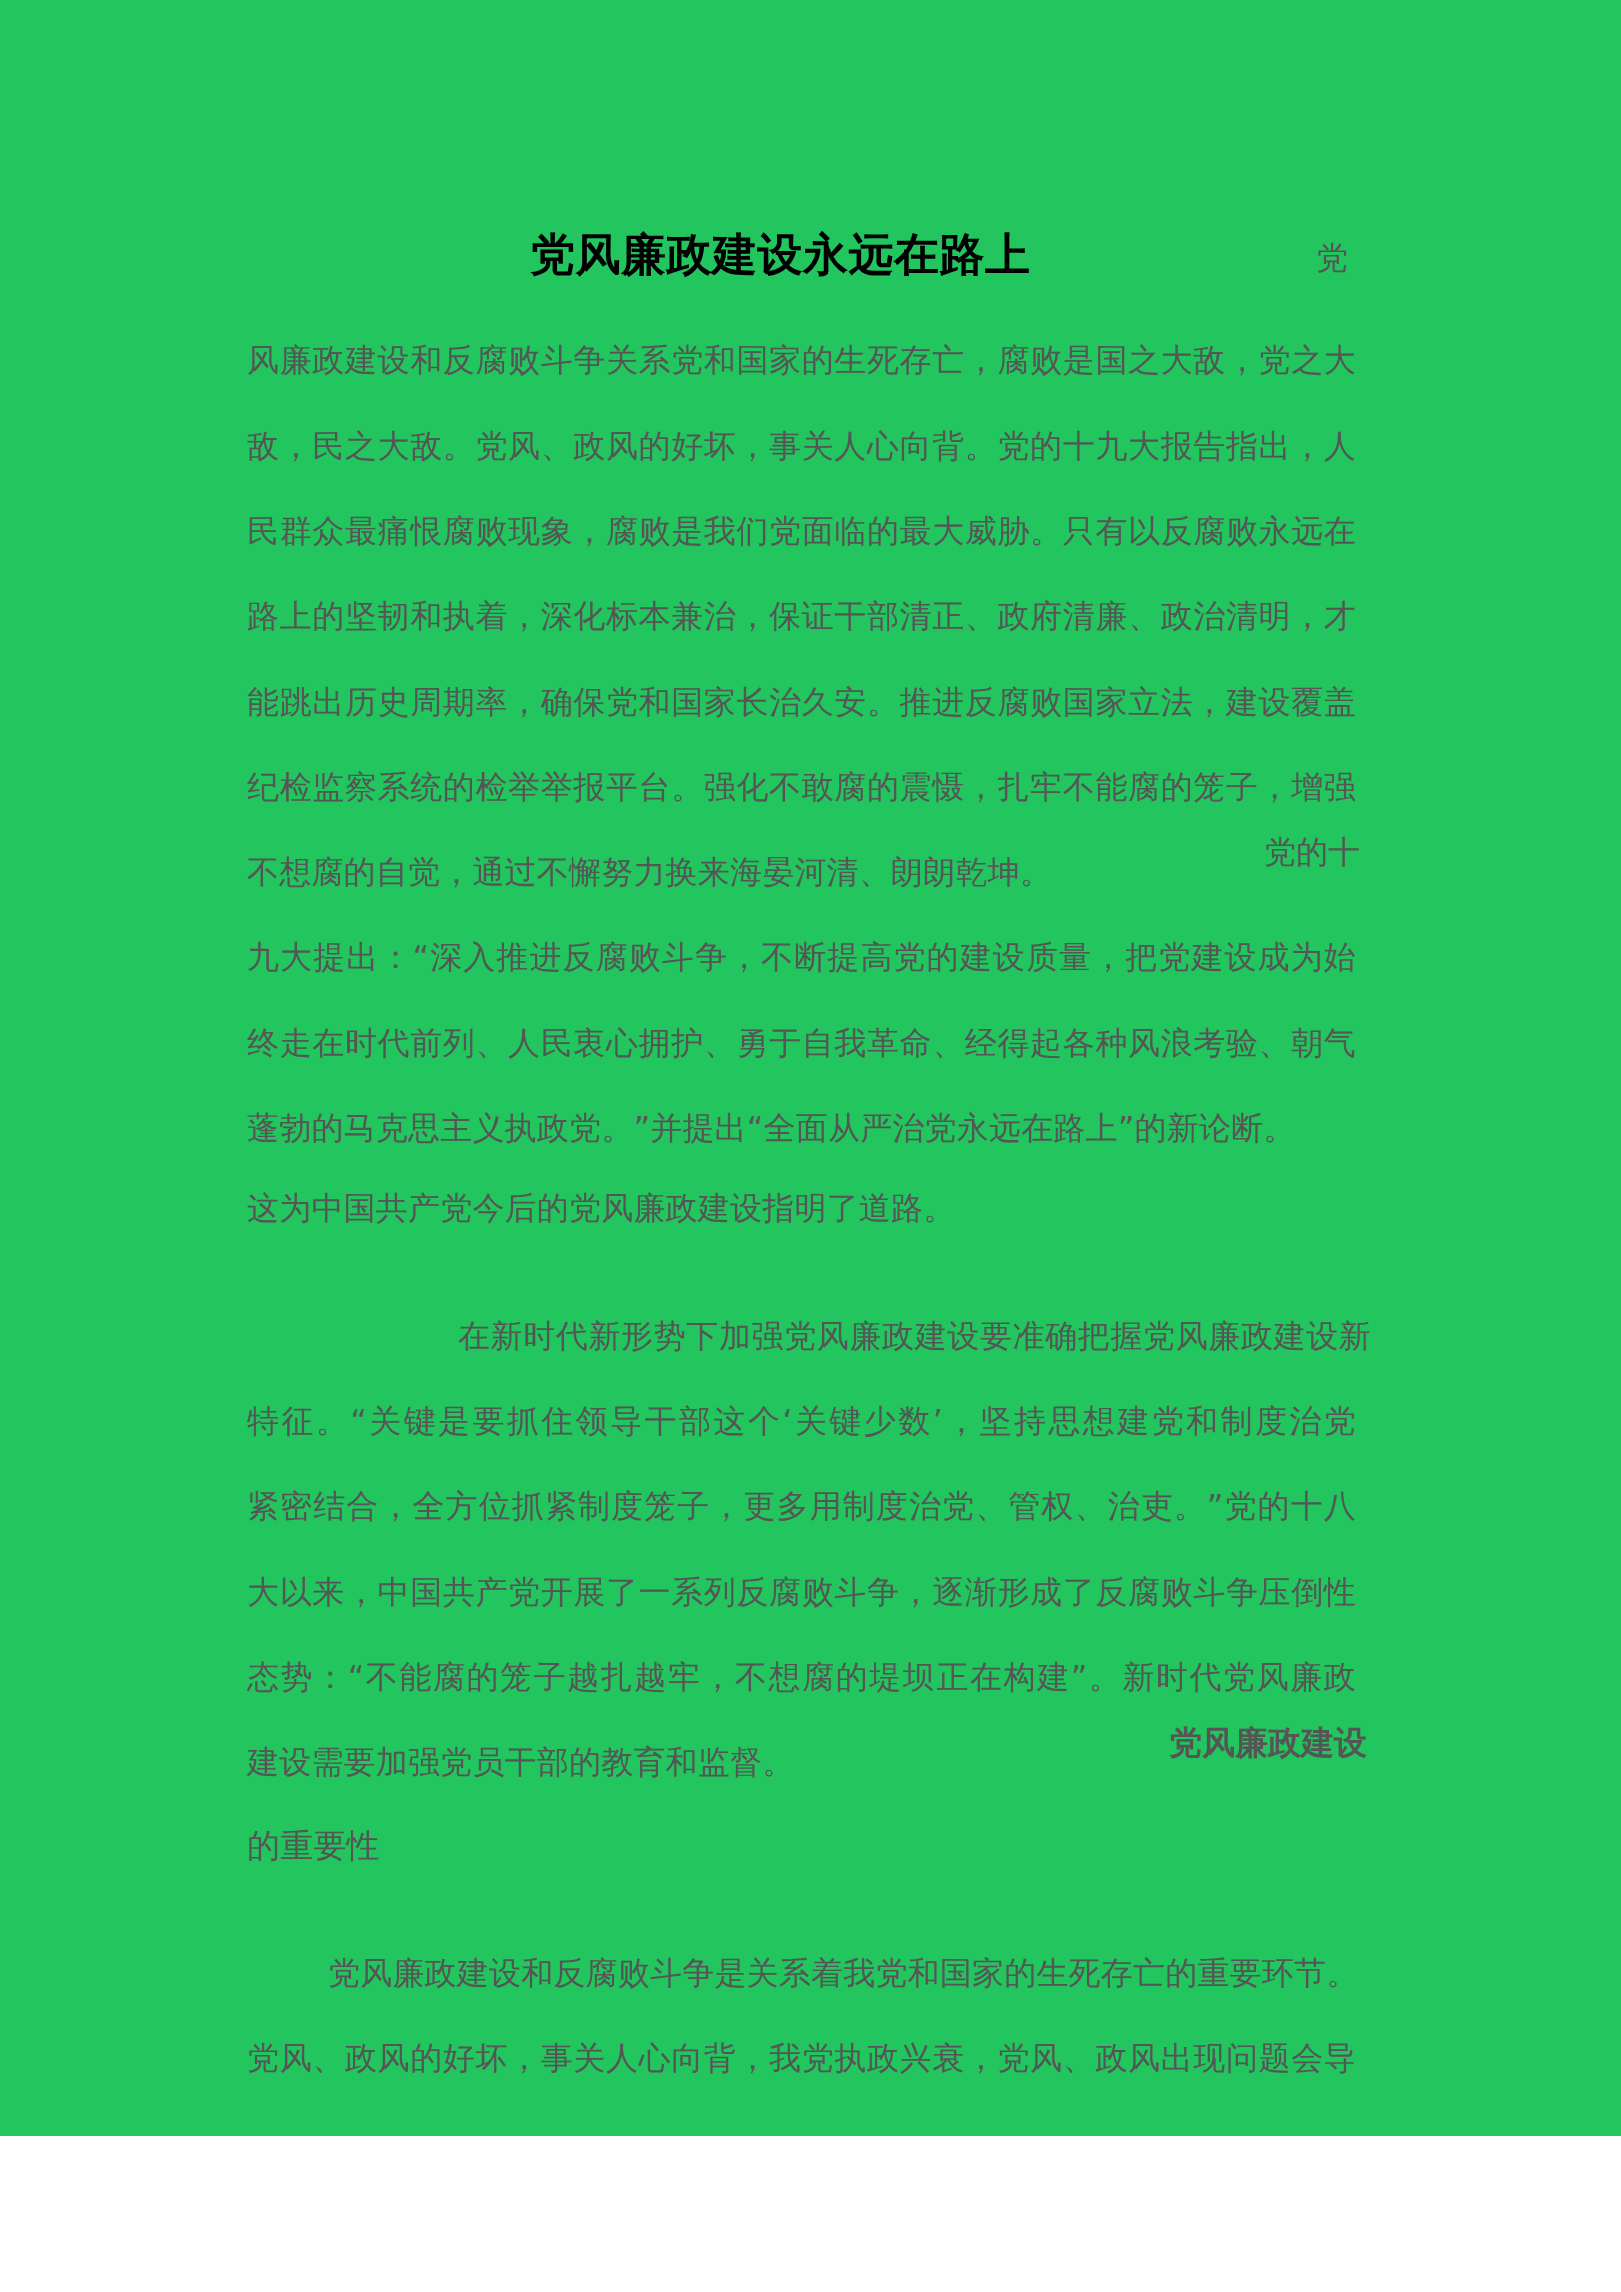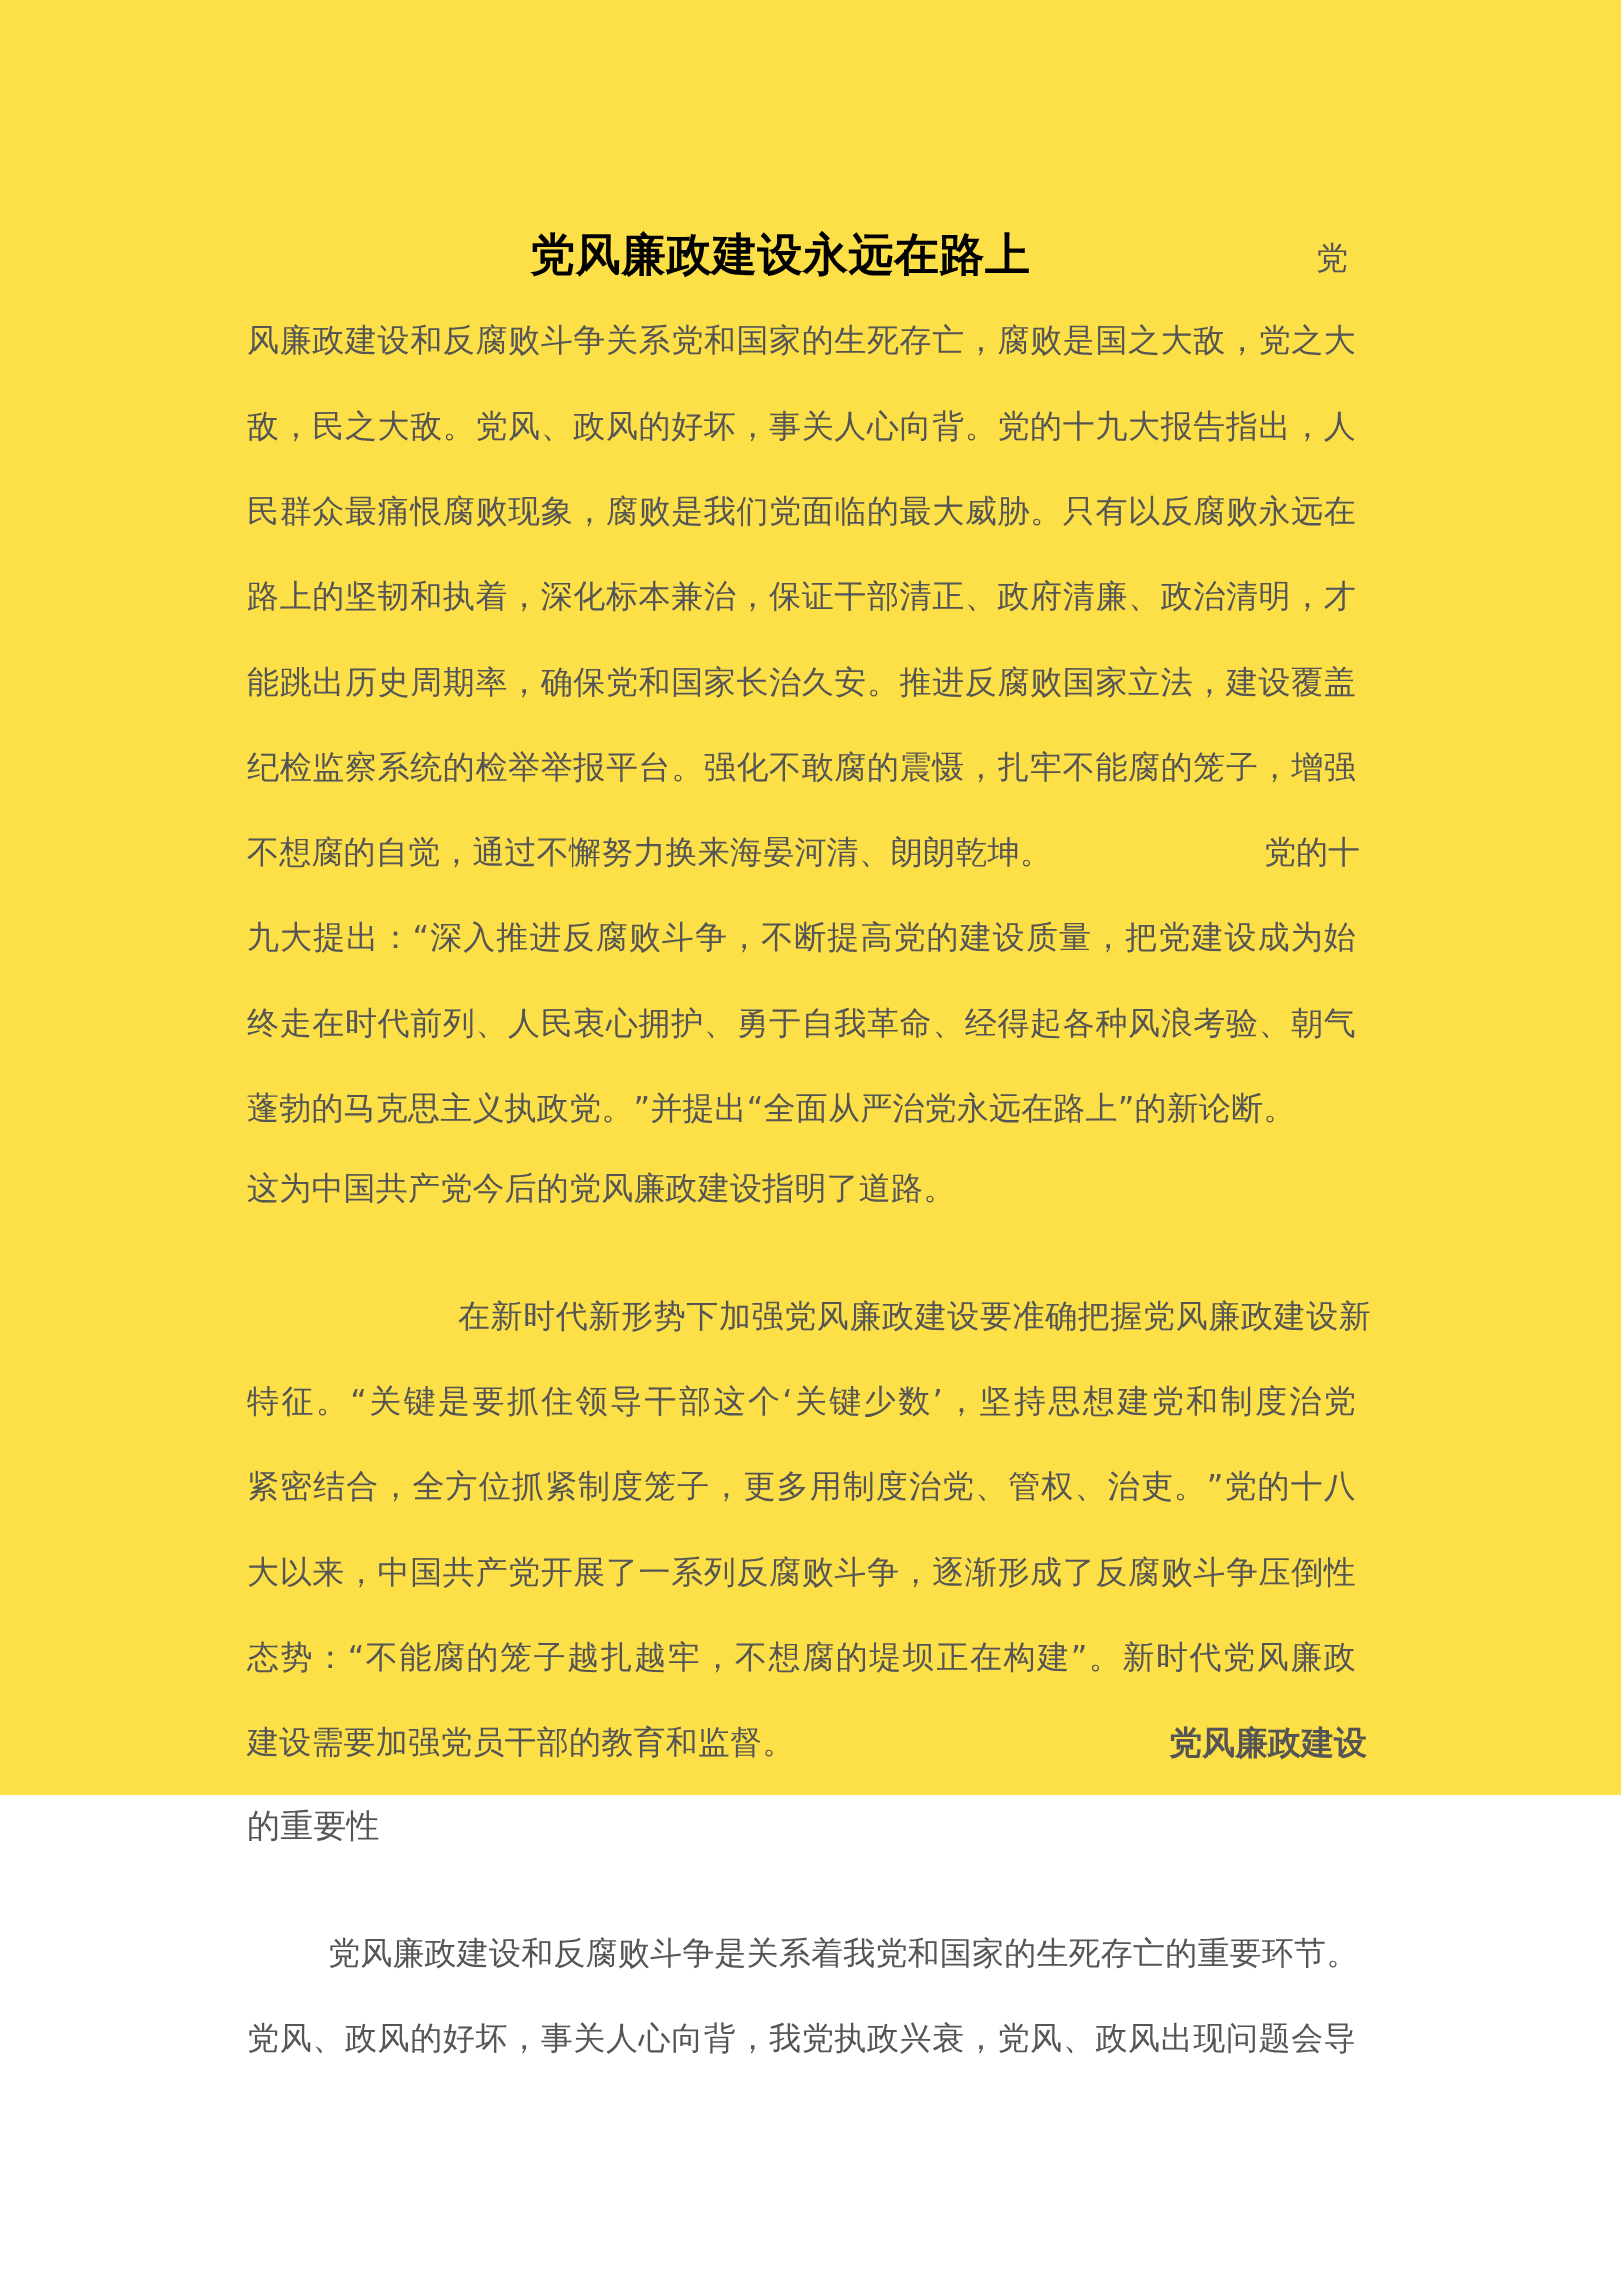--- a/index.html
+++ b/index.html
@@ -11,33 +11,34 @@
       width: 1621px;
       height: 2293px;
       position: relative;
       overflow: hidden;
       font-family: "DejaVu Sans", "Liberation Sans", sans-serif;
     }
     .page {
       position: absolute;
       left: 0; top: 0;
       width: 1621px;
-      height: 1795px;
-      background: #fde047;
+      height: 2136px;
+      background: #22c55e;
     }
     .line {
       position: absolute;
       left: 247px;
       width: 1117px;
       height: 39px;
       line-height: 39px;
       font-size: 32px;
       color: #555555;
       white-space: nowrap;
       letter-spacing: 0.2px;
+      margin-top: 20px;
     }
     .line.justify {
       text-align: justify;
       text-align-last: justify;
       width: 1109px;
     }
     .title {
       position: absolute;
       left: 530px;
       top: 228px;

